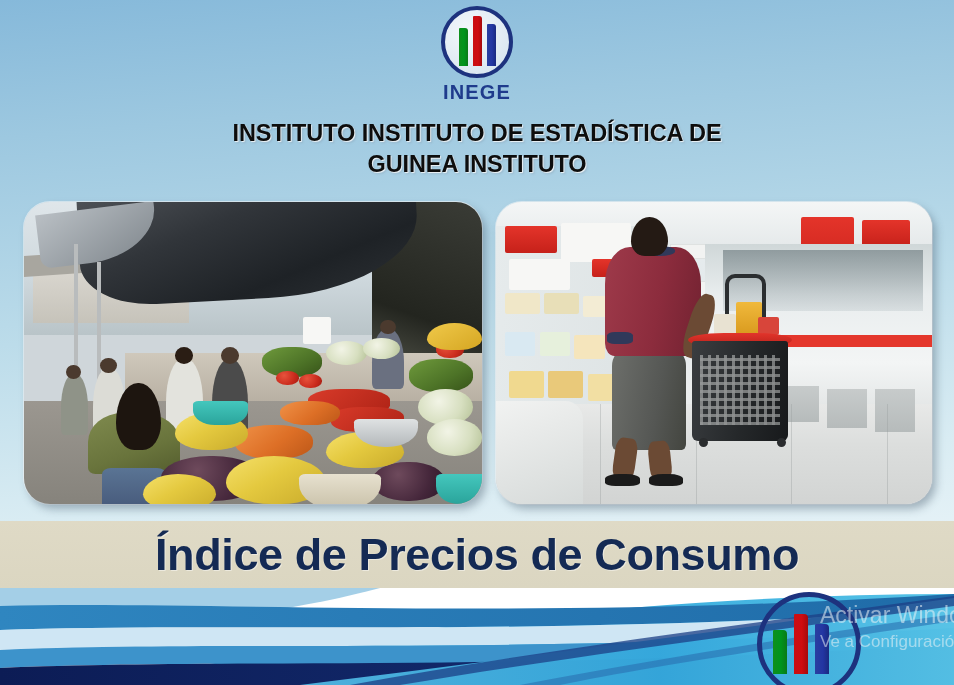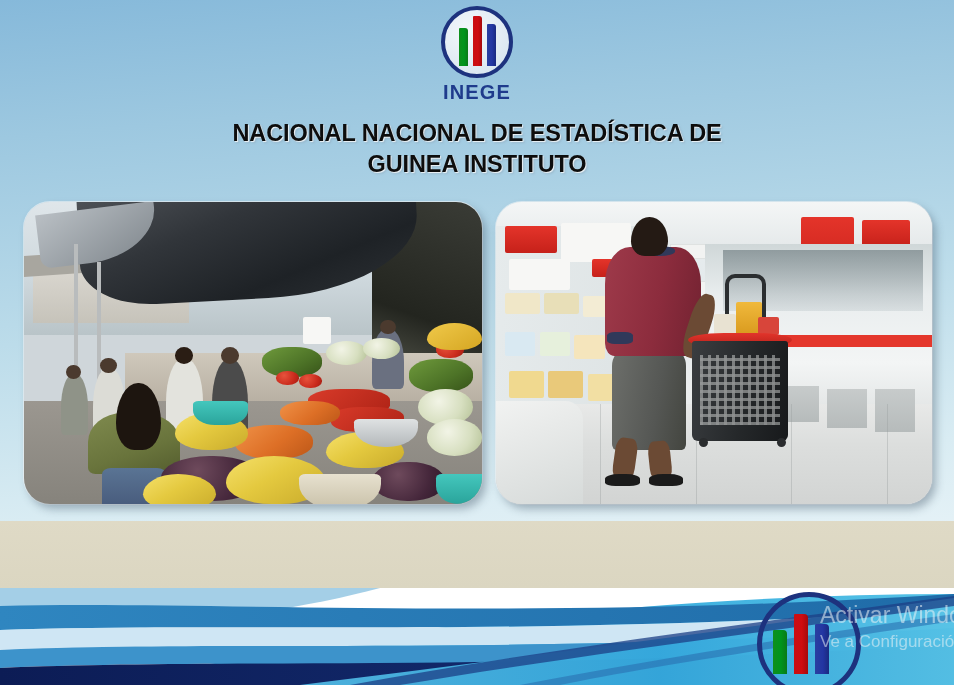--- a/index.html
+++ b/index.html
@@ -221,21 +221,21 @@
       <div class="logo-bars">
         <i class="bar-green"></i>
         <i class="bar-red"></i>
         <i class="bar-blue"></i>
       </div>
     </div>
     <div class="logo-word">INEGE</div>
   </div>
 
   <div class="inst-title">
-    <span>NACIONAL NACIONAL DE ESTADÍSTICA DE</span>
+    <span>INSTITUTO INSTITUTO DE ESTADÍSTICA DE</span>
     <span>GUINEA INSTITUTO</span>
   </div>
 
   <div class="photo photo-left">
     <div class="photo-inner">
       <div class="mk-sky"></div>
       <div class="mk-bldg"></div>
       <div class="mk-roof"></div>
       <div class="mk-darkright"></div>
       <div class="mk-canopy"></div>
@@ -364,20 +364,21 @@
       <div class="cart-rim"></div>
       <div class="cart-body">
         <div class="cart-mesh"></div>
       </div>
       <div class="cart-wheel" style="left:46.5%;top:78%;"></div>
       <div class="cart-wheel" style="left:64.5%;top:78%;"></div>
     </div>
   </div>
 
   <div class="band"></div>
+  <div class="main-title">Índice de Precios de Consumo</div>
 
   <div class="footer">
     <svg viewBox="0 0 954 97" preserveAspectRatio="none" xmlns="http://www.w3.org/2000/svg">
       <defs>
         <linearGradient id="gCyan" x1="0" y1="0" x2="1" y2="0">
           <stop offset="0" stop-color="#4fb4df"></stop>
           <stop offset="0.55" stop-color="#35a8dc"></stop>
           <stop offset="1" stop-color="#55c2e6"></stop>
         </linearGradient>
         <linearGradient id="gMid" x1="0" y1="0" x2="1" y2="0">

